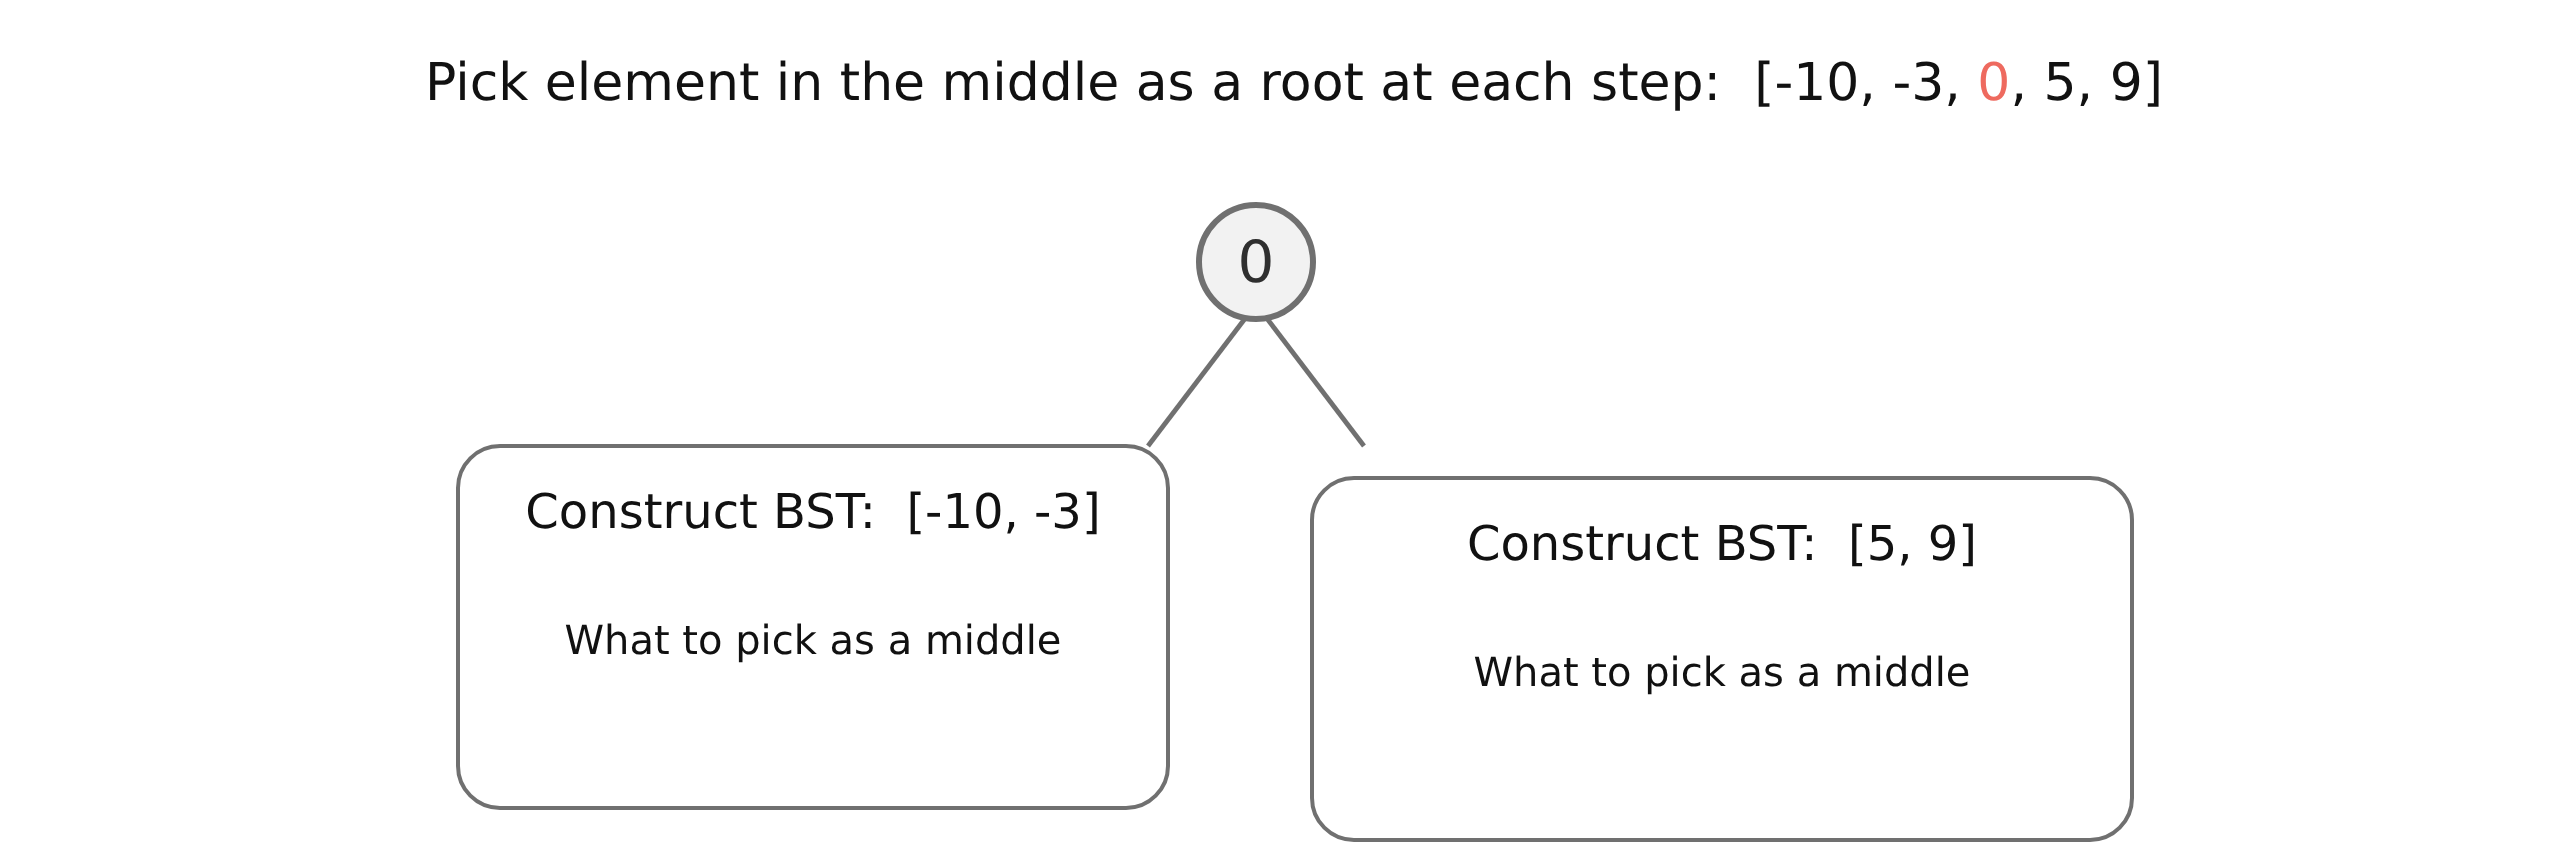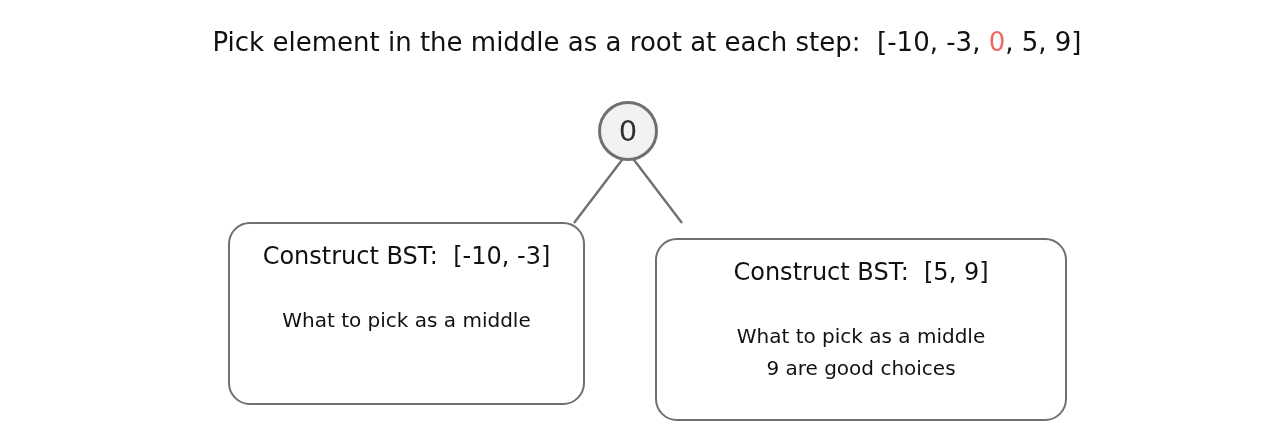--- a/index.html
+++ b/index.html
@@ -113,17 +113,16 @@
     <div class="box-title">Construct BST:  [-10, -3]</div>
     <div class="box-body">
       <div class="box-body-line">What to pick as a middle</div>
     </div>
   </div>
 
   <div class="subtree-box right">
     <div class="box-title">Construct BST:  [5, 9]</div>
     <div class="box-body">
       <div class="box-body-line">What to pick as a middle</div>
-      <div class="box-body-line">9 are good choices</div>
     </div>
   </div>
 
 </div>
 
 </body></html>

